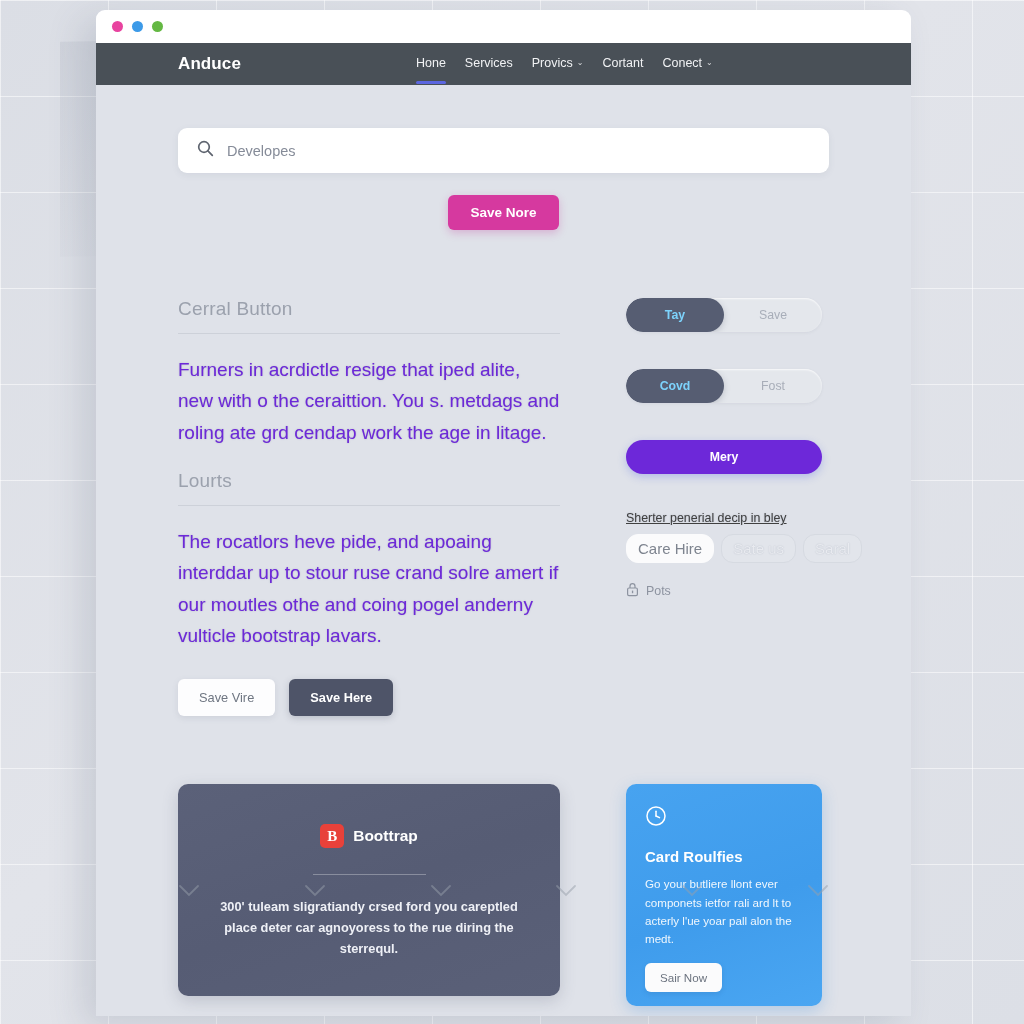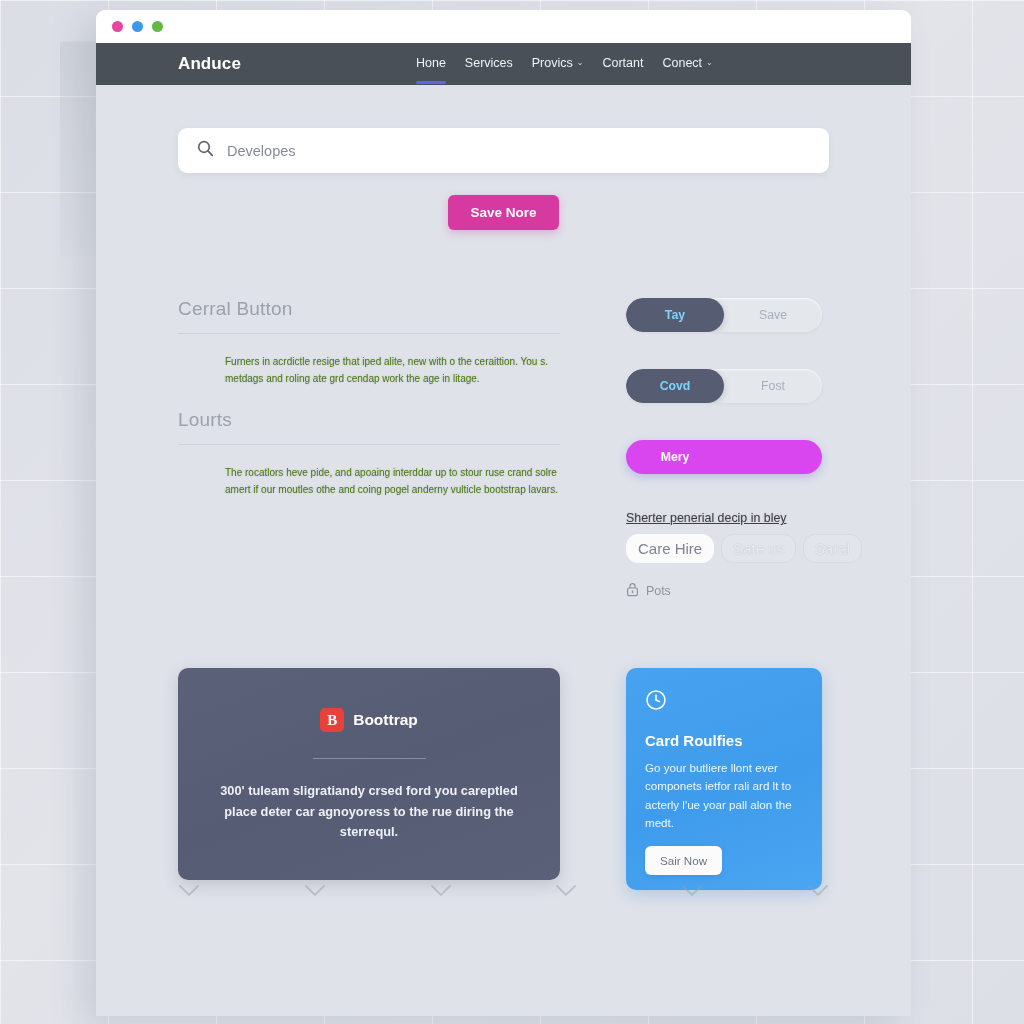--- a/index.html
+++ b/index.html
@@ -165,26 +165,25 @@
     color: #9ba1ad;
     letter-spacing: 0.2px;
   }
   .sec-rule {
     height: 1px;
     background: #cdd1d9;
     margin-top: 13px;
   }
   .blurb {
     margin-top: 20px;
-    font-size: 10px;
+    font-size: 19px;
     line-height: 1.65;
-    color: #4d7c0f;
+    color: #6d28d9;
     text-shadow: 0 0 1.5px rgba(170,176,190,0.95);
     filter: blur(0.45px);
-    margin-left: 47px;
   }
 
   #btn-pair {
     margin-top: 28px;
     display: flex;
     gap: 14px;
   }
   .btn {
     border: 0;
     border-radius: 6px;
@@ -227,22 +226,23 @@
     cursor: pointer;
   }
   .toggle-opt.on {
     background: #565d72;
     color: #7dd3fc;
     font-weight: 700;
     border-radius: 17px;
     box-shadow: 0 2px 6px rgba(70,78,100,0.25);
   }
   .toggle-group.solid {
-    background: #d946ef;
+    background: #6d28d9;
     box-shadow: 0 3px 9px rgba(70,88,225,0.28);
+    justify-content: center;
   }
   .toggle-group.solid .toggle-opt {
     color: #ffffff;
     font-weight: 700;
     flex: 0 0 50%;
   }
 
   #right-note {
     font-size: 12.4px;
     color: #404040;
@@ -441,20 +441,24 @@
         <div class="sec-title">Cerral Button</div>
         <div class="sec-rule"></div>
         <div class="blurb">Furners in acrdictle resige that iped alite, new with o the ceraittion. You s. metdags and roling ate grd cendap work the age in litage.</div>
 
         <div style="height:22px"></div>
 
         <div class="sec-title">Lourts</div>
         <div class="sec-rule"></div>
         <div class="blurb">The rocatlors heve pide, and apoaing interddar up to stour ruse crand solre amert if our moutles othe and coing pogel anderny vulticle bootstrap lavars.</div>
 
+        <div id="btn-pair">
+          <button class="btn light">Save Vire</button>
+          <button class="btn dark">Save Here</button>
+        </div>
       </div>
 
       <div id="col-right">
 
         <div class="toggle-group">
           <div class="toggle-opt on">Tay</div>
           <div class="toggle-opt">Save</div>
         </div>
 
         <div class="toggle-group">

